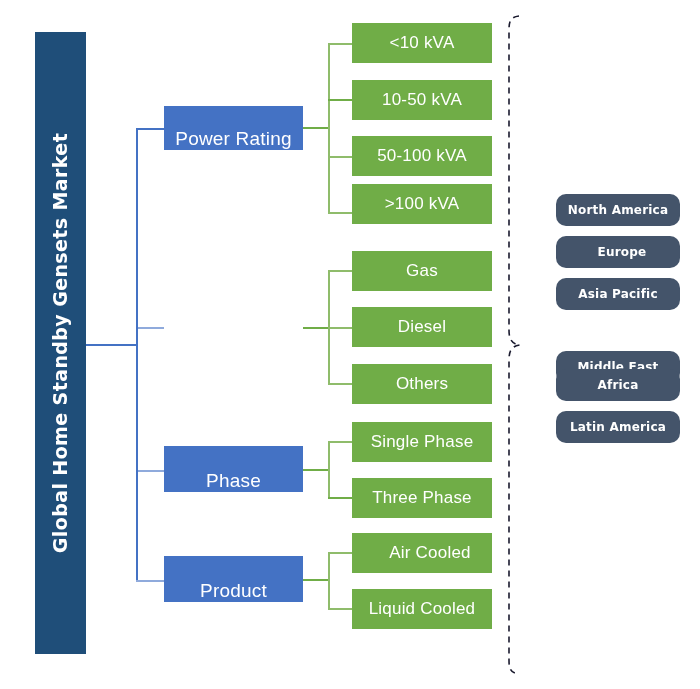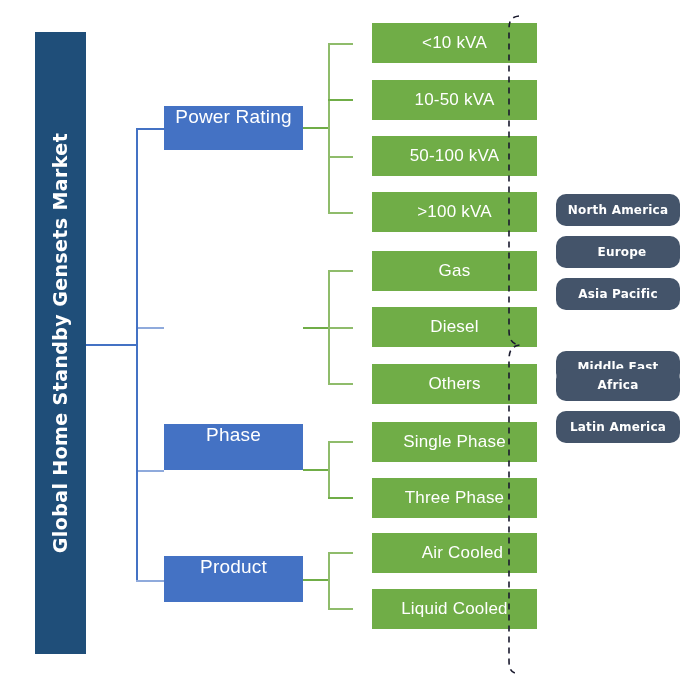--- a/index.html
+++ b/index.html
@@ -30,38 +30,37 @@
     font-weight:bold;
     letter-spacing:0.4px;
     font-family:"DejaVu Sans", sans-serif;
   }
 
   
   .cat-box{
     position:absolute;
     background:#4472C4;
     color:#ffffff;
-    display:flex;align-items:flex-start;justify-content:center;
+    display:flex;align-items:flex-end;justify-content:center;
     font-size:19px;
     letter-spacing:0.2px;
     box-sizing:border-box;
   }
 
   
   .seg-box{
     position:absolute;
     left:352px;
-    width:165px;height:40px;
+    width:140px;height:40px;
     background:#70AD47;
     color:#ffffff;
     display:flex;align-items:center;justify-content:center;
     font-size:17px;
     letter-spacing:0.2px;
     box-sizing:border-box;
-    margin-left:20px;
   }
 
   
   .reg-box{
     position:absolute;
     left:556px;
     width:124px;height:32px;
     background:#44546A;
     color:#ffffff;
     display:flex;align-items:center;justify-content:center;
@@ -99,21 +98,21 @@
   <div class="ln ln-h" style="left:136px;top:128px;width:28px;"></div>
   <div class="ln ln-h" style="left:136px;top:327px;width:28px;opacity:.6;"></div>
   <div class="ln ln-h" style="left:136px;top:470px;width:28px;opacity:.6;"></div>
   <div class="ln ln-h" style="left:136px;top:580px;width:28px;opacity:.6;"></div>
 
   <div class="cat-box" style="left:164px;top:106px;width:139px;height:44px;">
     <span>Power Rating</span>
   </div>
 
 
-  <div class="cat-box" style="left:164px;top:424px;width:139px;height:46px;">
+  <div class="cat-box" style="left:164px;top:446px;width:139px;height:46px;">
     <span>Phase</span>
   </div>
 
   <div class="cat-box" style="left:164px;top:556px;width:139px;height:46px;">
     <span>Product</span>
   </div>
 
   <div class="ln-g dark h" style="left:303px;top:127px;width:26px;"></div>
   <div class="ln-g v" style="left:328px;top:43px;height:170px;"></div>
   <div class="ln-g h" style="left:328px;top:43px;width:25px;"></div>
@@ -139,21 +138,21 @@
 
   <div class="seg-box" style="top:23px;">
     <span>&lt;10 kVA</span>
   </div>
   <div class="seg-box" style="top:80px;">
     <span>10-50 kVA</span>
   </div>
   <div class="seg-box" style="top:136px;">
     <span>50-100 kVA</span>
   </div>
-  <div class="seg-box" style="top:192px;text-align:right;">
+  <div class="seg-box" style="top:184px;text-align:right;">
     <span>&gt;100 kVA</span>
   </div>
 
   <div class="seg-box" style="top:251px;">
     <span>Gas</span>
   </div>
   <div class="seg-box" style="top:307px;">
     <span>Diesel</span>
   </div>
   <div class="seg-box" style="top:364px;">

